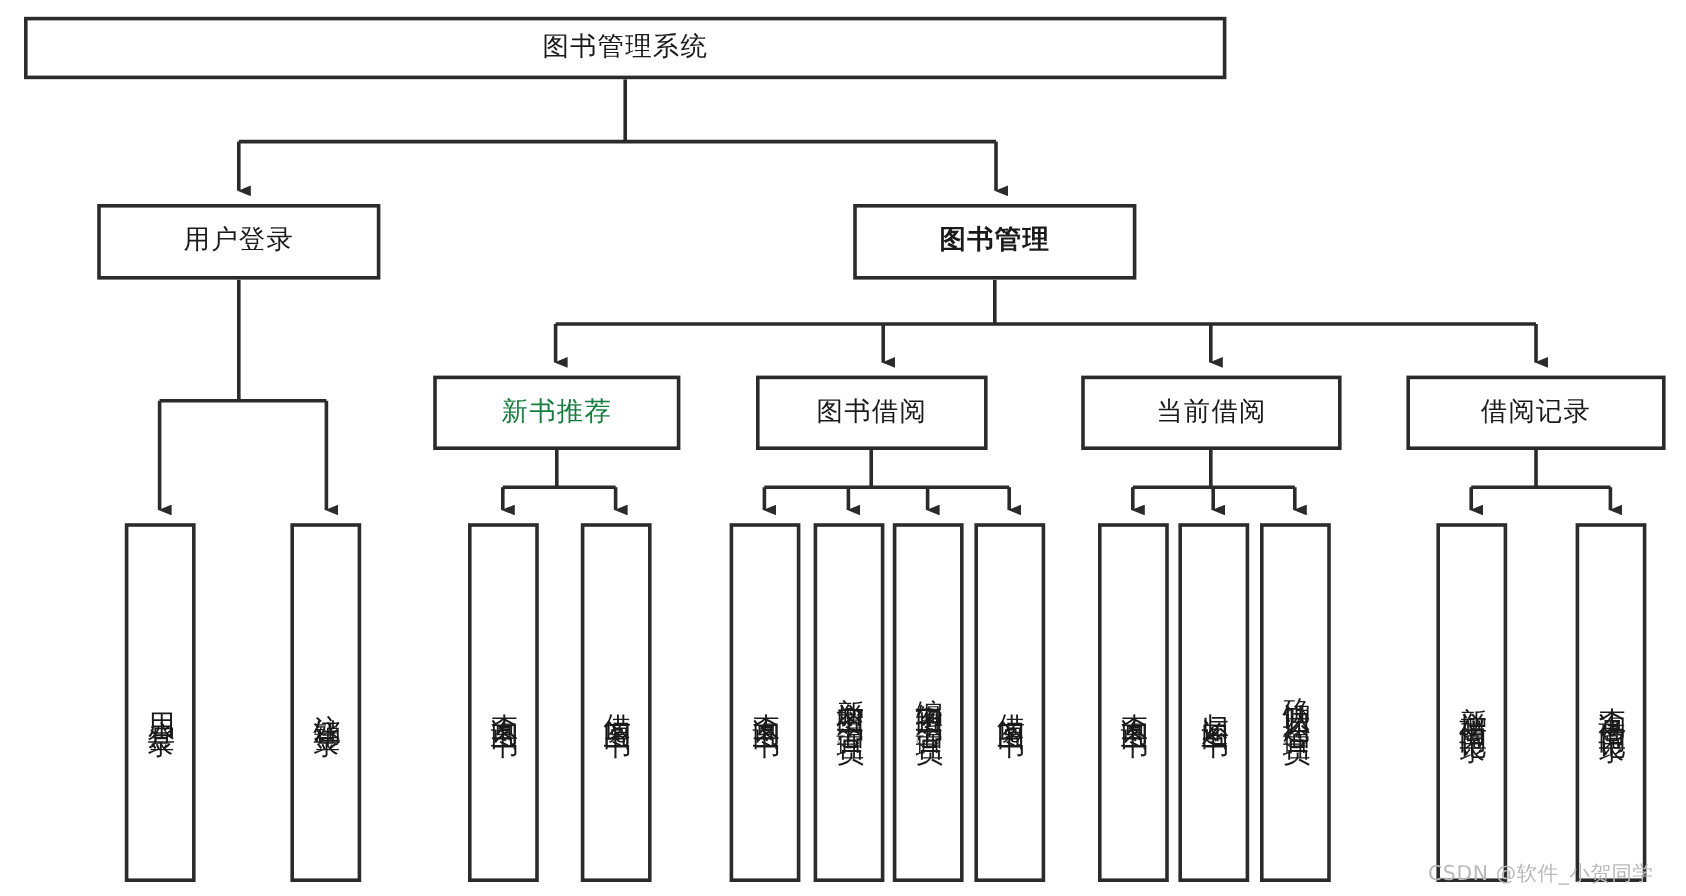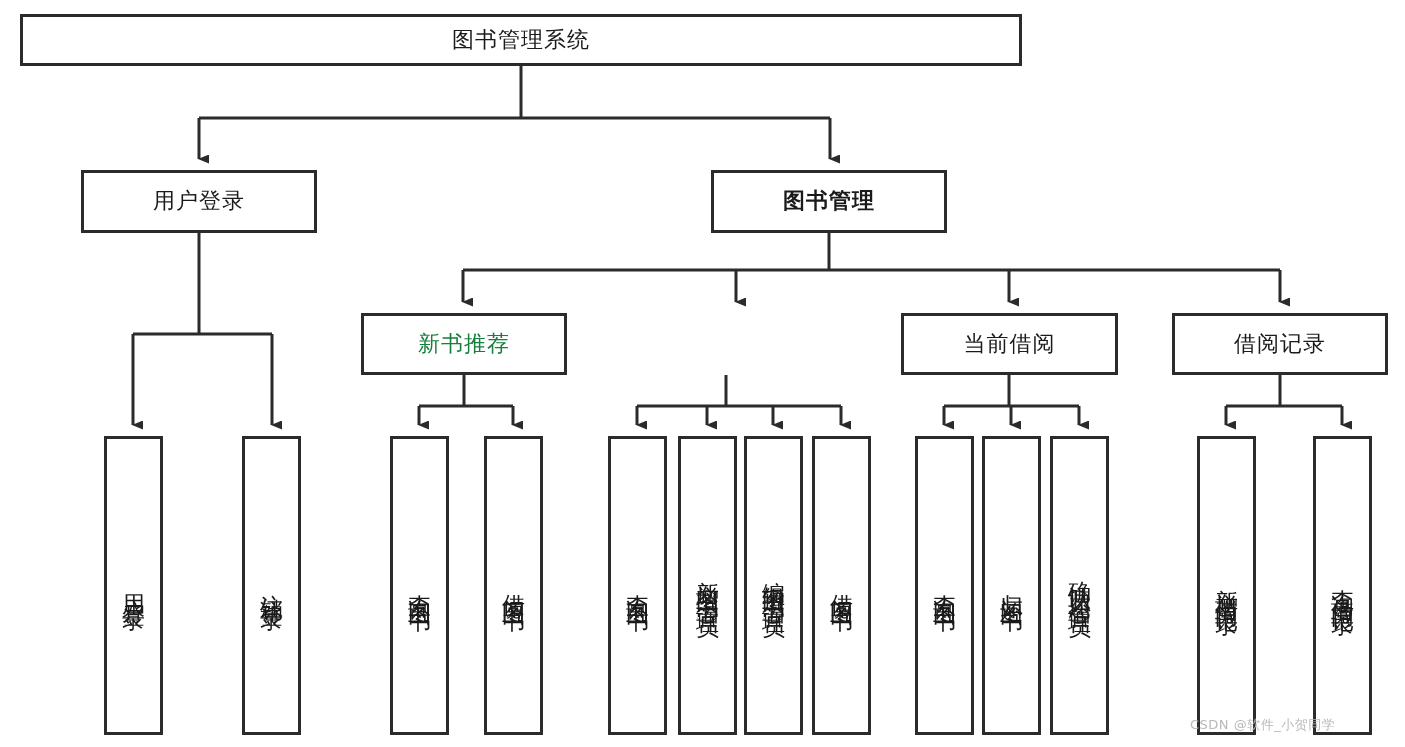--- a/index.html
+++ b/index.html
@@ -51,21 +51,21 @@
     white-space: nowrap;
   }
   .node .label {
     display: block;
     text-align: right;
   }
   .watermark {
     position: absolute;
     left: 1190px;
     top: 716px;
-    font-size: 13px;
+    font-size: 17px;
     color: #b9b9b9;
     letter-spacing: 0.5px;
     white-space: nowrap;
     pointer-events: none;
   }
 </style>
 </head>
 <body>
 
 <div id="diagram-root">
@@ -127,20 +127,23 @@
   <div class="node horiz" style="left: 81px; top: 170px; width: 236px; height: 63px; border-color: rgb(43, 43, 43); background: rgb(255, 255, 255); color: rgb(26, 26, 26);">
     <span class="label">用户登录</span>
   </div>
   <div class="node horiz" style="left: 711px; top: 170px; width: 236px; height: 63px; border-color: rgb(43, 43, 43); background: rgb(255, 255, 255); color: rgb(26, 26, 26); font-weight: bold;">
     <span class="label">图书管理</span>
   </div>
 
   <div class="node horiz" style="left: 361px; top: 313px; width: 206px; height: 62px; border-color: rgb(43, 43, 43); background: rgb(255, 255, 255); color: #15803d;">
     <span class="label">新书推荐</span>
   </div>
+  <div class="node horiz" style="left: 630px; top: 313px; width: 193px; height: 62px; border-color: rgb(43, 43, 43); background: rgb(255, 255, 255); color: rgb(26, 26, 26);">
+    <span class="label">图书借阅</span>
+  </div>
   <div class="node horiz" style="left: 1172px; top: 313px; width: 216px; height: 62px; border-color: rgb(43, 43, 43); background: rgb(255, 255, 255); color: rgb(26, 26, 26);">
     <span class="label">借阅记录</span>
   </div>
   <div class="node horiz" style="left: 901px; top: 313px; width: 217px; height: 62px; border-color: rgb(43, 43, 43); background: rgb(255, 255, 255); color: rgb(26, 26, 26);">
     <span class="label">当前借阅</span>
   </div>
 
   <div class="node vert" style="left: 104px; top: 436px; width: 59px; height: 299px; border-color: rgb(43, 43, 43); background: rgb(255, 255, 255); color: rgb(26, 26, 26);">
     <span class="label">用户登录</span>
   </div>

